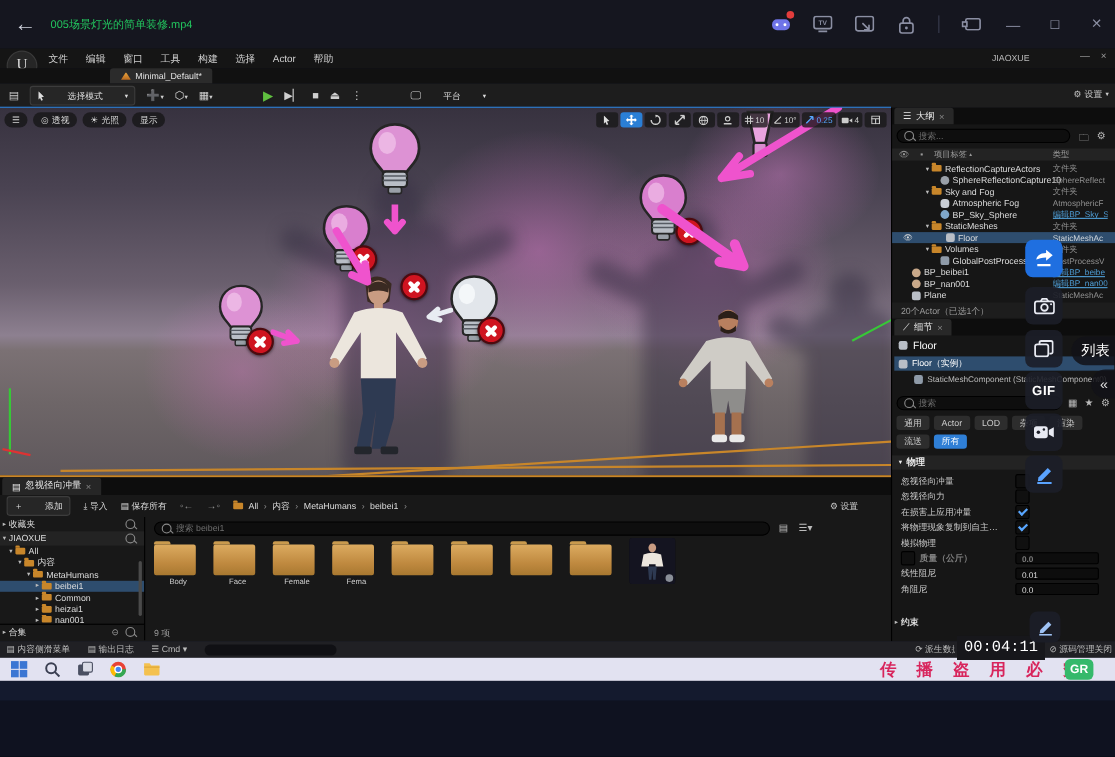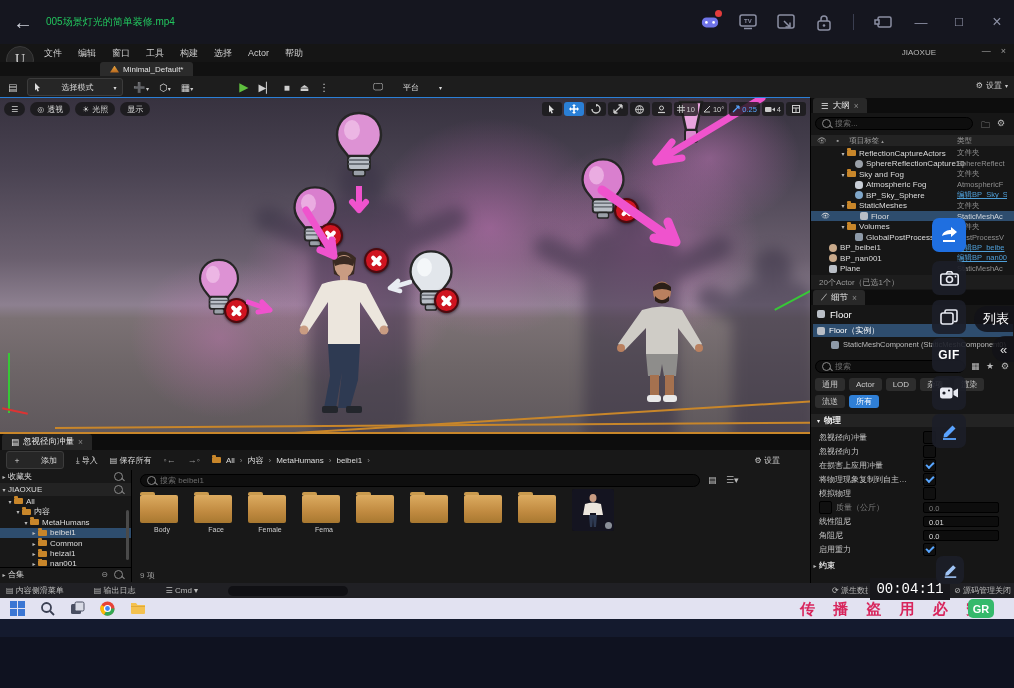--- a/index.html
+++ b/index.html
@@ -69,21 +69,21 @@
   .sechead{position:absolute;left:0;width:204px;height:13px;background:#232323;display:flex;align-items:center;font-size:8.5px;color:#eee;font-weight:bold;gap:4px;padding-left:6px;box-sizing:border-box;}
   
   .cbrowser{left:0;top:432px;width:810px;height:151px;background:#181818;border-top:2px solid #c8862a;box-sizing:border-box;}
   .fold{width:38px;height:28px;background:linear-gradient(180deg,#dcab60 0%,#c08a40 60%,#a87830 100%);border-radius:2px;position:relative;}
   .fold::before{content:"";position:absolute;top:-3px;left:0;width:15px;height:3px;background:#c99a4e;border-radius:2px 2px 0 0;}
   .flabel{font-size:7px;color:#cfcfcf;text-align:center;margin-top:3px;width:44px;}
   .crumb{font-size:8px;color:#ddd;display:flex;align-items:center;gap:5px;}
   .tree-row{display:flex;align-items:center;height:10.5px;font-size:8px;color:#ddd;}
   .tree-row.sel{background:#2e4d6e;}
   
-  .uestatus{left:0;top:583px;width:1014px;height:15px;background:#202024;display:flex;align-items:center;font-size:8px;color:#bbb;gap:30px;padding-left:6px;box-sizing:border-box;}
+  .uestatus{left:0;top:583px;width:1014px;height:15px;background:#202024;display:flex;align-items:center;font-size:8px;color:#bbb;gap:16px;padding-left:6px;box-sizing:border-box;}
   .taskstrip{left:0;top:598px;width:1014px;height:21px;background:#e2e2f1;}
   .banner{position:absolute;top:600px;font-weight:bold;font-size:15px;letter-spacing:7px;color:#d8255c;white-space:nowrap;}
   .grlogo{position:absolute;left:968px;top:599px;width:26px;height:19px;background:#35b96b;border-radius:5px;color:#fff;font-weight:bold;font-size:11px;display:flex;align-items:center;justify-content:center;}
   .timebadge{position:absolute;left:870px;top:578px;width:80px;height:22px;background:#17171b;color:#fff;font-family:"Liberation Mono","DejaVu Sans Mono",monospace;font-size:14px;display:flex;align-items:center;justify-content:center;}
   
   .progrow{left:0;top:619px;width:1014px;height:18px;background:#141a2e;}
   .ctrlbar{left:0;top:637px;width:1014px;height:51px;background:#0f1220;}
   
   .ftool{position:absolute;left:932px;width:34px;height:34px;border-radius:7px;background:rgba(28,30,40,.9);display:flex;align-items:center;justify-content:center;color:#fff;}
   .ftool.blue{background:#1f6fe0;}
@@ -533,36 +533,32 @@
         <span class="cb" style="position:absolute;left:112px;"></span>
       </div>
     <div class="prow" style="top:374px;">
         <span style="margin-left:8px;white-space:nowrap;overflow:hidden;max-width:100px;">将物理现象复制到自主…</span>
         <span class="cb on" style="position:absolute;left:112px;"></span>
       </div>
     <div class="prow" style="top:388px;">
         <span style="margin-left:8px;">模拟物理</span>
         <span class="cb" style="position:absolute;left:112px;"></span>
       </div>
-    <div class="prow" style="top:402px;color:#7d7d7d;">
+    <div class="prow" style="top:402px;color:#7d7d7d;font-weight:bold;">
         <span class="cb" style="margin-left:8px;margin-right:4px;"></span>
         <span>质量（公斤）</span>
         <span class="vbox" style="position:absolute;left:112px;width:76px;color:#7d7d7d;">0.0</span>
       </div>
     <div class="prow" style="top:416px;">
         <span style="margin-left:8px;">线性阻尼</span>
         <span class="vbox" style="position:absolute;left:112px;width:76px;">0.01</span>
       </div>
     <div class="prow" style="top:430px;">
         <span style="margin-left:8px;">角阻尼</span>
         <span class="vbox" style="position:absolute;left:112px;width:76px;">0.0</span>
-      </div>
-    <div class="prow" style="top:444px;">
-        <span style="margin-left:8px;">启用重力</span>
-        <span class="cb on" style="position:absolute;left:112px;"></span>
       </div>
     <div class="prow" style="top:460px;font-weight:bold;color:#ddd;">
         <span class="caret">▸</span>
         <span>约束</span>
       </div>
 
   </div>
 
   <div class="abs cbrowser">
     <div style="position:absolute;left:0;top:0;width:810px;height:16px;background:#0d0d0d;"></div>

